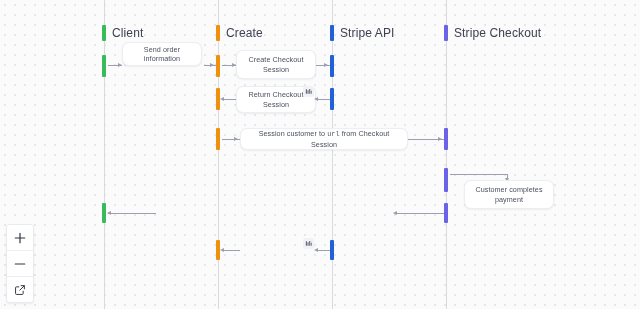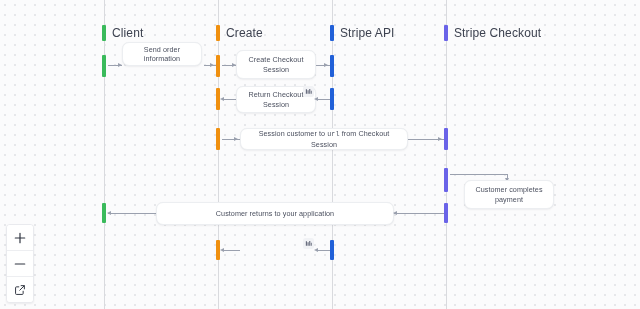--- a/index.html
+++ b/index.html
@@ -217,23 +217,20 @@
 
   <div class="loop-seg" style="left:450px; top:174px; width:58px; height:1px;"></div>
   <div class="loop-seg" style="left:507px; top:174px; width:1px; height:6px;"></div>
   <div class="arrow-head down" style="left:505px; top:178px;"></div>
   <div class="msg-box" style="left:464px; top:180px; width:90px; height:29px;">
     <span class="msg-text">Customer completes payment</span>
   </div>
 
   <div class="arrow-line" style="left:108px; top:213px; width:48px;"></div>
   <div class="arrow-head left" style="left:107px; top:210.5px;"></div>
-  <div class="msg-box" style="left:156px; top:202px; width:238px; height:23px;">
-    <span class="msg-text">Customer returns to your application</span>
-  </div>
   <div class="arrow-line" style="left:394px; top:213px; width:50px;"></div>
   <div class="arrow-head left" style="left:393px; top:210.5px;"></div>
 
   <div class="arrow-line" style="left:222px; top:250px; width:18px;"></div>
   <div class="arrow-head left" style="left:220px; top:247.5px;"></div>
   <div class="arrow-line" style="left:316px; top:250px; width:14px;"></div>
   <div class="arrow-head left" style="left:314px; top:247.5px;"></div>
   <div class="badge" style="left:303px; top:238px;">
     <svg width="7" height="7" viewBox="0 0 16 16" aria-hidden="true">
       <path d="M2 3h2v10H2zM6 5h2v8H6zM10 2h2v11h-2zM13.5 6h1.5v7h-1.5z" fill="#3c4257"></path>

